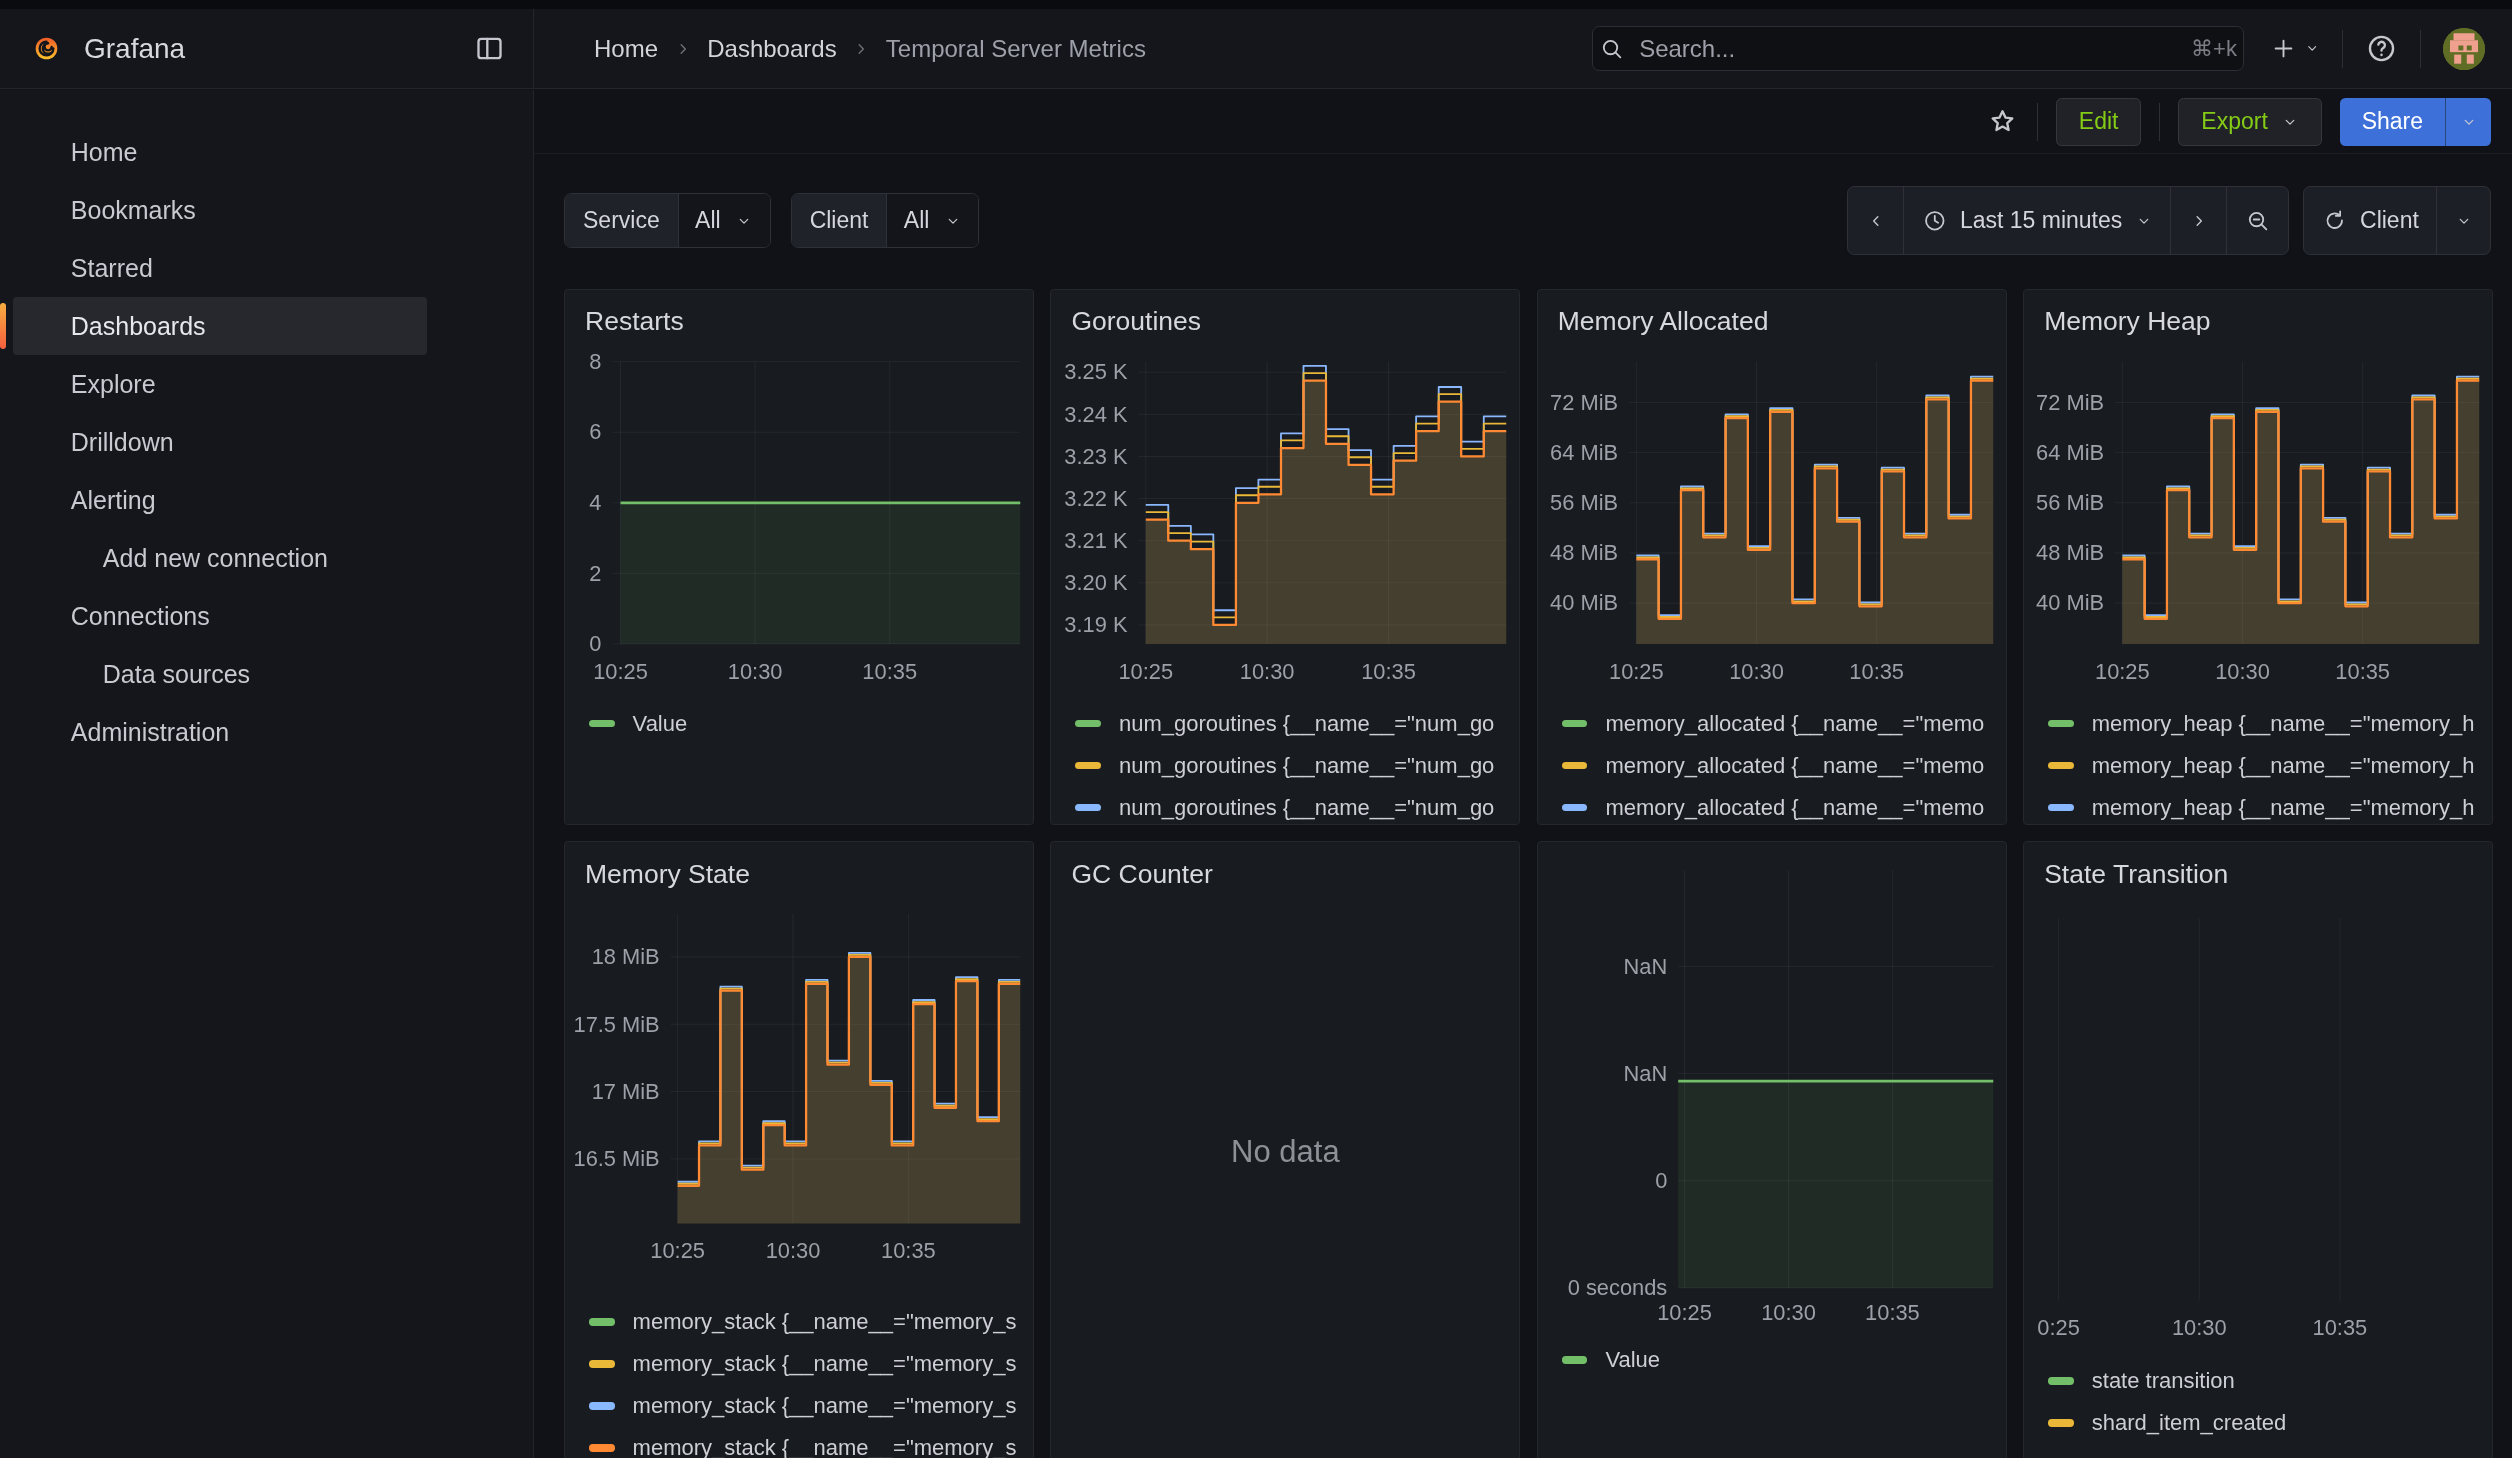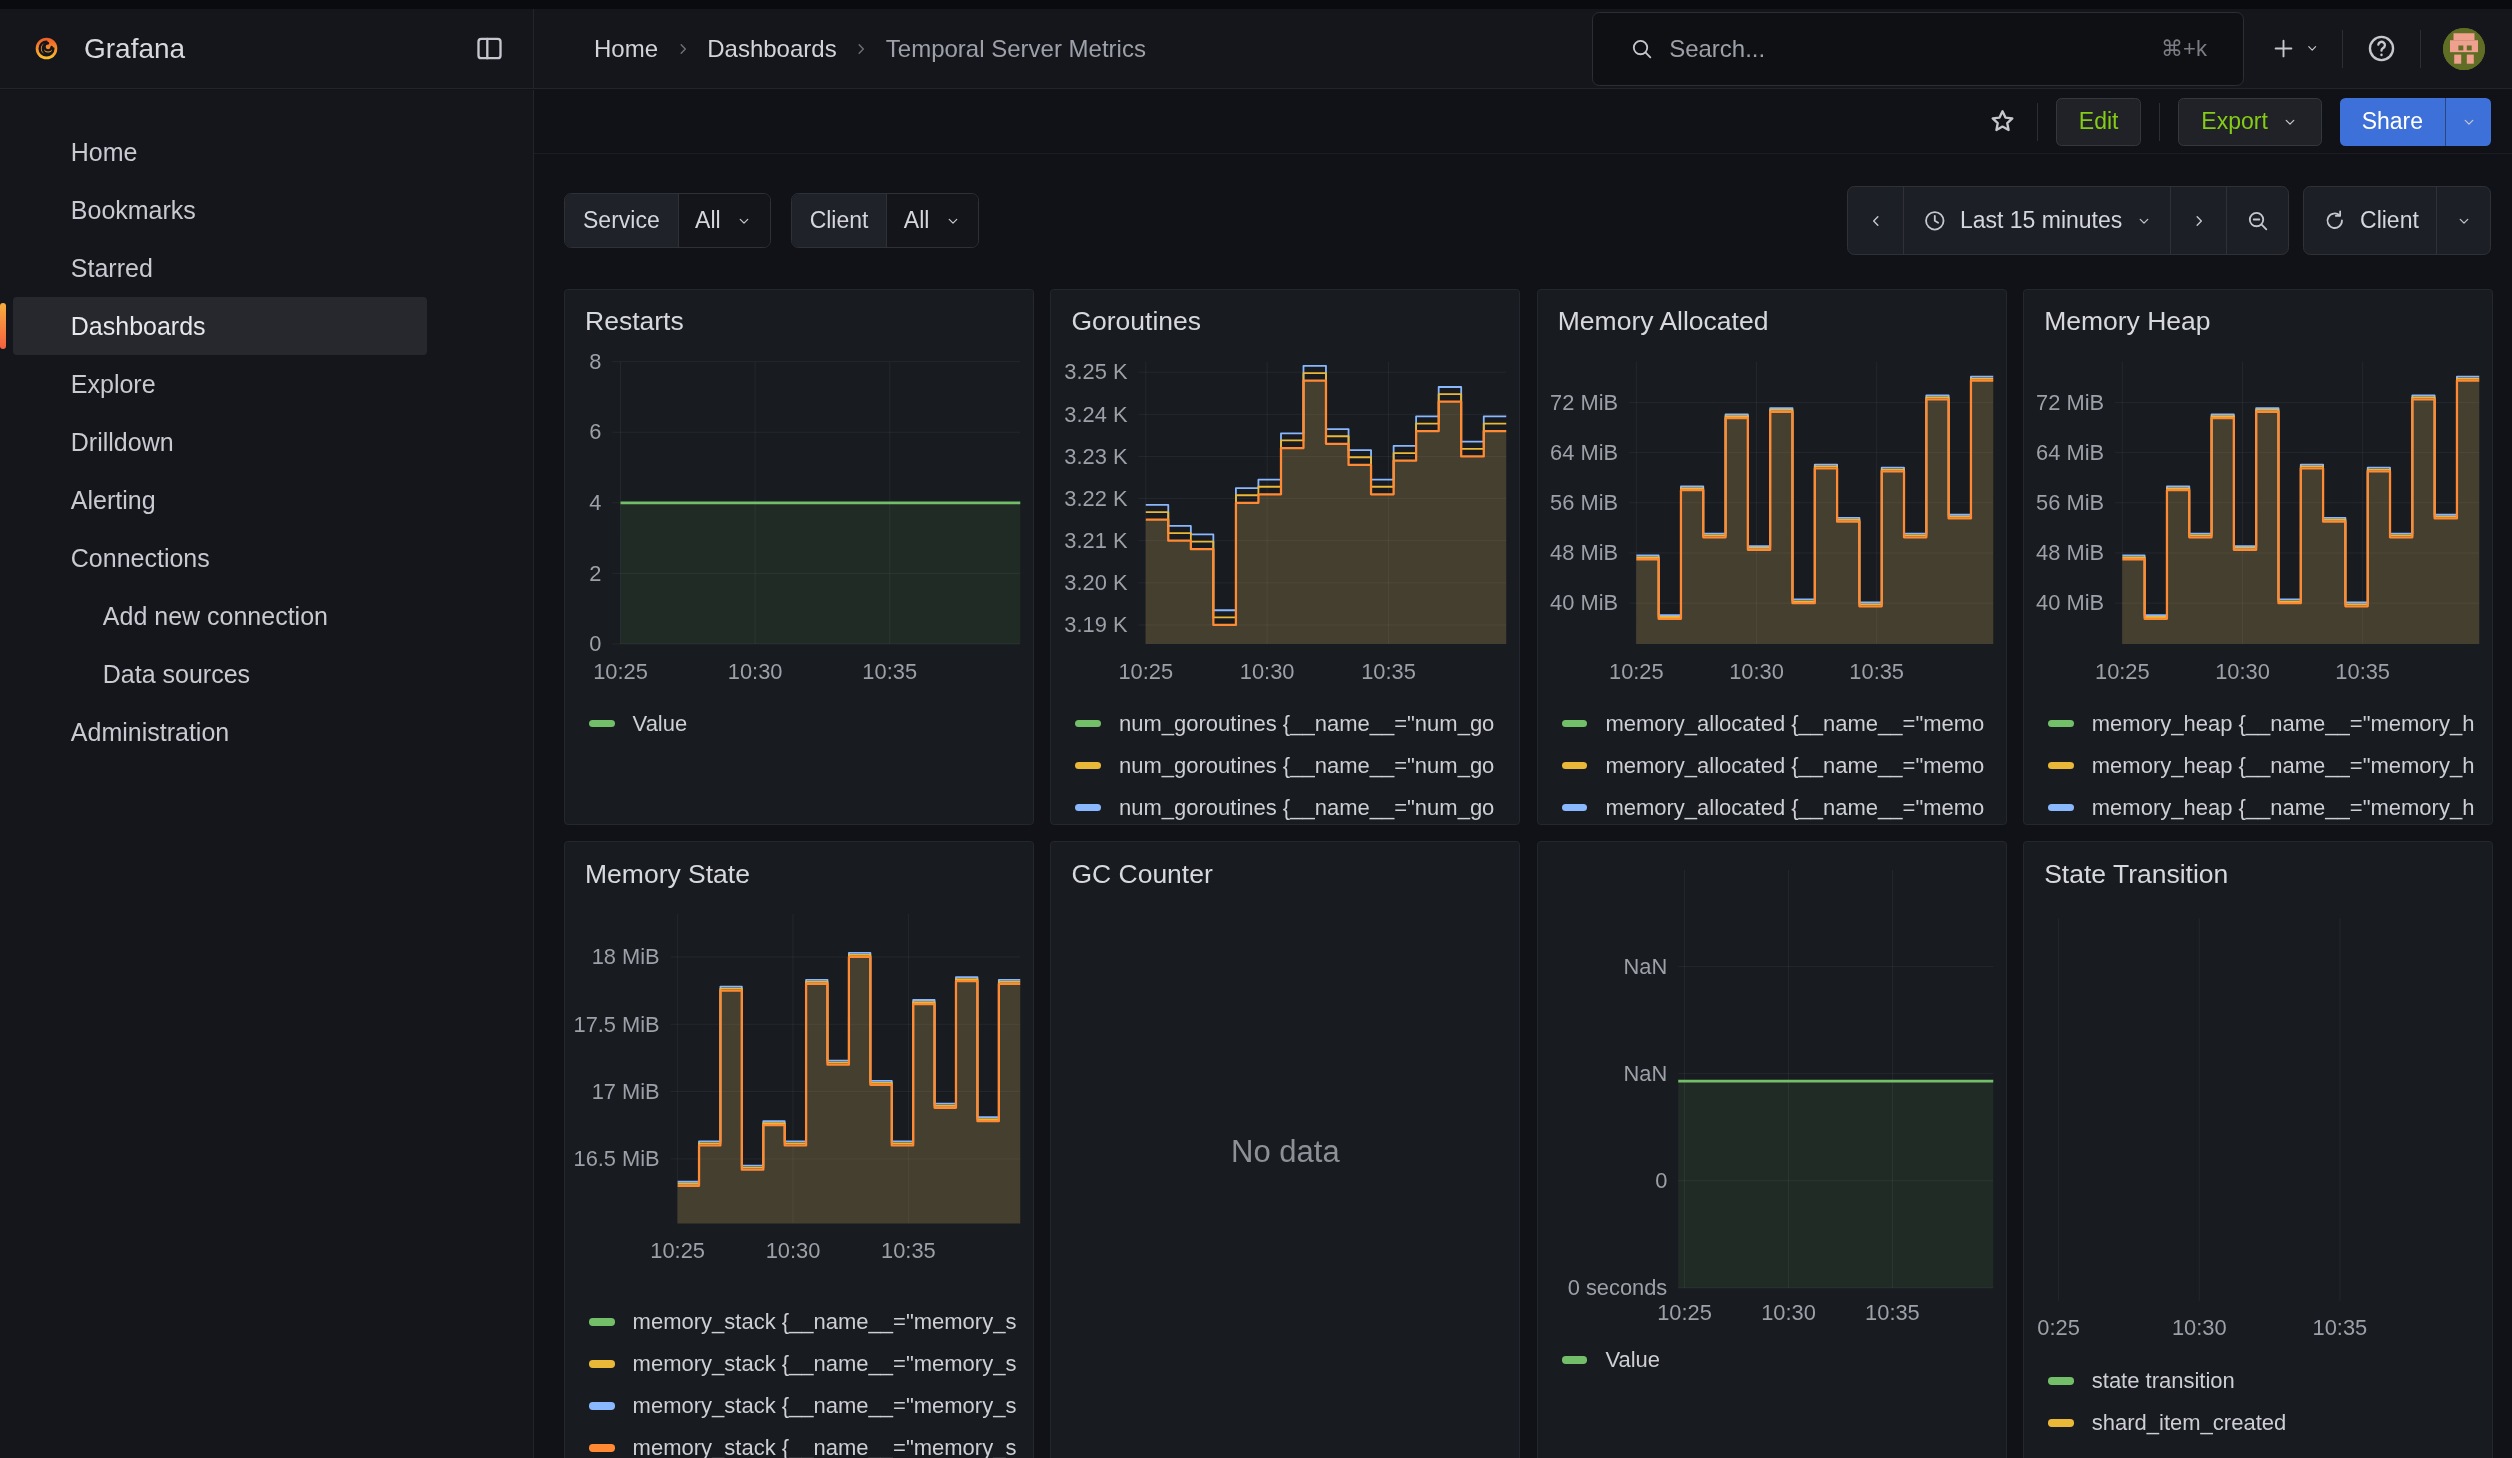--- a/index.html
+++ b/index.html
@@ -16,22 +16,22 @@
   .brand{width:534px;display:flex;align-items:center;padding:0 27px 0 33px;border-right:0.9px solid #23252c;}
   .brand-name{font-size:28px;font-weight:500;color:#d8d9df;margin-left:24px;}
   .brand .spacer{flex:1;}
   .icon{display:inline-flex;align-items:center;justify-content:center;color:#c6c7ce;}
   .icon svg{stroke:currentColor;fill:none;stroke-width:1.7;stroke-linecap:round;stroke-linejoin:round;}
   .topbar-main{flex:1;display:flex;align-items:center;padding:0 27px 0 60px;}
   .breadcrumb{display:flex;align-items:center;gap:14.6px;font-size:24px;color:#d3d4da;}
   .crumb{cursor:pointer;}
   .crumb.current{color:#9da0a8;}
   .crumb-sep{color:#6e7077;}
-  .searchbox{margin-left:auto;width:652px;height:74px;background:#0f1014;border:0.9px solid #2c2e36;
-    border-radius:7.3px;display:flex;align-items:center;padding:0 36px;gap:14.6px;color:#9da0a8;font-size:24px;}
+  .searchbox{margin-left:auto;width:652px;height:45px;background:#0f1014;border:0.9px solid #2c2e36;
+    border-radius:7.3px;display:flex;align-items:center;padding:0 6px;gap:14.6px;color:#9da0a8;font-size:24px;}
   .searchbox kbd{margin-left:auto;color:#7b7d85;font-family:inherit;font-size:22px;}
   .top-actions{display:flex;align-items:center;gap:22px;margin-left:25.6px;}
   .vdiv{width:0.9px;height:38px;background:#2c2e34;}
   .plus-group{display:flex;align-items:center;gap:7.3px;}
   .avatar{width:42px;height:42px;border-radius:50%;overflow:hidden;background:#5f6e24;}
   
   .dash-toolbar{position:absolute;top:90px;left:534px;right:0;height:64px;display:flex;align-items:center;
     justify-content:flex-end;gap:18px;padding-right:21px;border-bottom:0.9px solid rgba(204,204,220,0.06);}
   .btn{height:48px;padding:0 22px;background:#202227;border:0.9px solid #35373e;border-radius:5.5px;
     font-size:23px;color:#84cc16;display:inline-flex;align-items:center;gap:12.8px;cursor:pointer;}
@@ -194,27 +194,27 @@
     <div class="side-item">
       <span class="icon"></span>
       <span class="s-label">Drilldown</span>
       <span class="icon side-chevron"></span>
     </div>
     <div class="side-item">
       <span class="icon"></span>
       <span class="s-label">Alerting</span>
       <span class="icon side-chevron"></span>
     </div>
-    <div class="side-item">
-      <span class="icon"></span>
-      <span class="s-label">Connections</span>
-      <span class="icon side-chevron"></span>
-    </div>
     <div class="side-item indent">
       <span class="s-label" style="margin-left: 0px;">Add new connection</span>
+    </div>
+    <div class="side-item">
+      <span class="icon"></span>
+      <span class="s-label">Connections</span>
+      <span class="icon side-chevron"></span>
     </div>
     <div class="side-item indent">
       <span class="s-label" style="margin-left: 0px;">Data sources</span>
     </div>
     <div class="side-item">
       <span class="icon"></span>
       <span class="s-label">Administration</span>
       <span class="icon side-chevron"></span>
     </div>
   </nav>

